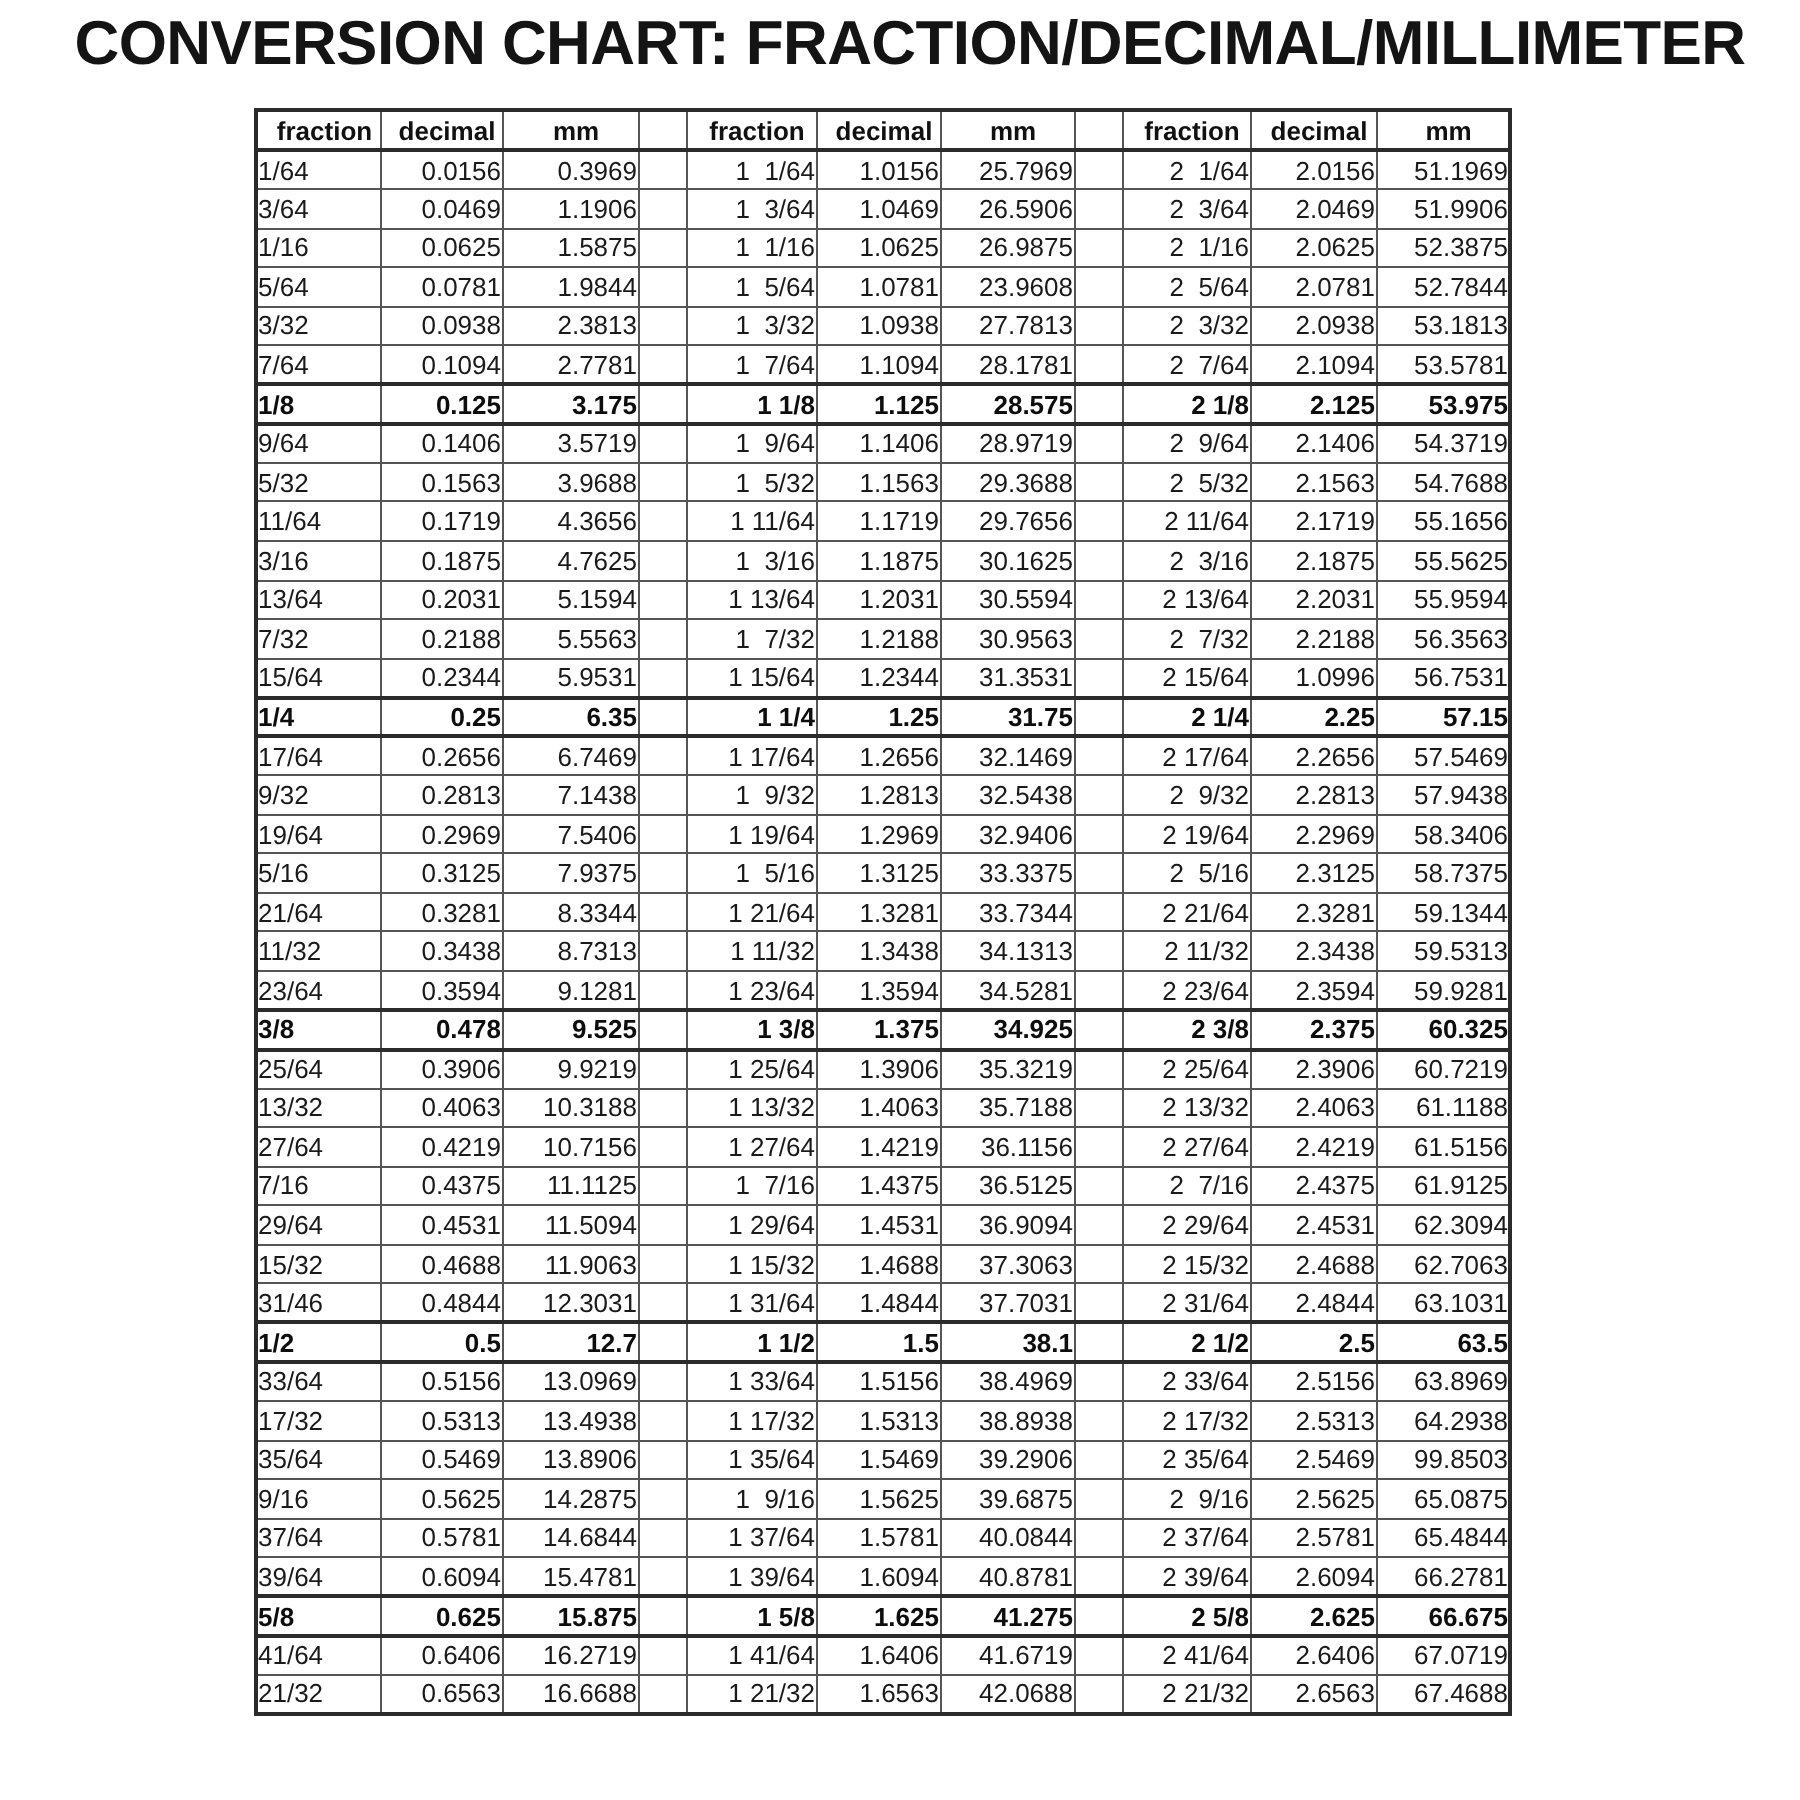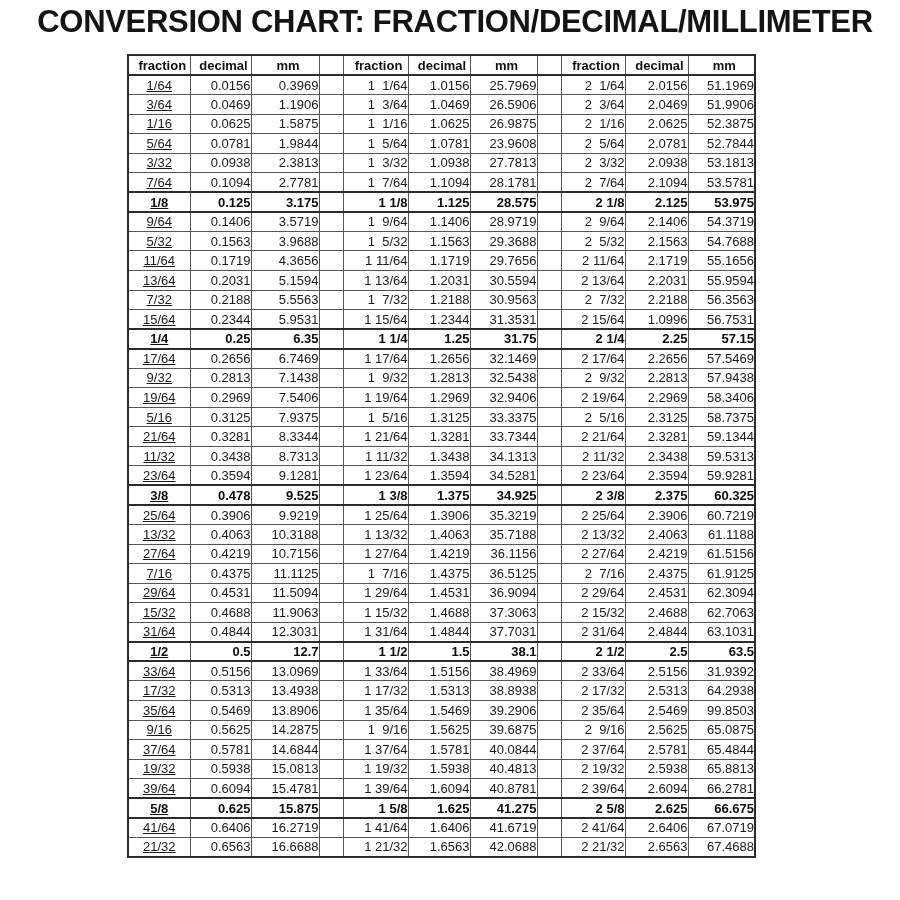--- a/index.html
+++ b/index.html
@@ -43,21 +43,21 @@
   }
   table.conv thead tr { height: 20px; }
   table.conv tbody tr { height: 19.55px; }
   table.conv th {
     font-weight: 700;
     text-align: center;
     padding-left: 6px;
     border-bottom: 2px solid #2b2b2b;
     color: #111111;
   }
-  td.frac-l { text-align: center; padding-left: 6px; text-decoration: underline; }
+  td.frac-l { text-align: left; padding-left: 6px; }
   td.frac-r { text-align: right; padding-right: 8px; white-space: pre; }
   td.num    { text-align: right; padding-right: 6px; }
   td.mm     { text-align: right; padding-right: 7px; }
   td.spacer, th.spacer { padding: 0; }
   tr.major td {
     font-weight: 700;
     border-top: 2px solid #2b2b2b;
     border-bottom: 2px solid #2b2b2b;
     color: #0d0d0d;
     margin-top: 20px;
@@ -222,20 +222,33 @@
         <td class="spacer"></td>
         <td class="frac-r">1 11/64</td>
         <td class="num">1.1719</td>
         <td class="num mm">29.7656</td>
         <td class="spacer"></td>
         <td class="frac-r">2 11/64</td>
         <td class="num">2.1719</td>
         <td class="num mm">55.1656</td>
       </tr>
       <tr>
+        <td class="frac-l">3/16</td>
+        <td class="num">0.1875</td>
+        <td class="num mm">4.7625</td>
+        <td class="spacer"></td>
+        <td class="frac-r">1  3/16</td>
+        <td class="num">1.1875</td>
+        <td class="num mm">30.1625</td>
+        <td class="spacer"></td>
+        <td class="frac-r">2  3/16</td>
+        <td class="num">2.1875</td>
+        <td class="num mm">55.5625</td>
+      </tr>
+      <tr>
         <td class="frac-l">13/64</td>
         <td class="num">0.2031</td>
         <td class="num mm">5.1594</td>
         <td class="spacer"></td>
         <td class="frac-r">1 13/64</td>
         <td class="num">1.2031</td>
         <td class="num mm">30.5594</td>
         <td class="spacer"></td>
         <td class="frac-r">2 13/64</td>
         <td class="num">2.2031</td>
@@ -456,21 +469,21 @@
         <td class="spacer"></td>
         <td class="frac-r">1 15/32</td>
         <td class="num">1.4688</td>
         <td class="num mm">37.3063</td>
         <td class="spacer"></td>
         <td class="frac-r">2 15/32</td>
         <td class="num">2.4688</td>
         <td class="num mm">62.7063</td>
       </tr>
       <tr>
-        <td class="frac-l">31/64</td>
+        <td class="frac-l">31/46</td>
         <td class="num">0.4844</td>
         <td class="num mm">12.3031</td>
         <td class="spacer"></td>
         <td class="frac-r">1 31/64</td>
         <td class="num">1.4844</td>
         <td class="num mm">37.7031</td>
         <td class="spacer"></td>
         <td class="frac-r">2 31/64</td>
         <td class="num">2.4844</td>
         <td class="num mm">63.1031</td>
@@ -492,21 +505,21 @@
         <td class="frac-l">33/64</td>
         <td class="num">0.5156</td>
         <td class="num mm">13.0969</td>
         <td class="spacer"></td>
         <td class="frac-r">1 33/64</td>
         <td class="num">1.5156</td>
         <td class="num mm">38.4969</td>
         <td class="spacer"></td>
         <td class="frac-r">2 33/64</td>
         <td class="num">2.5156</td>
-        <td class="num mm">31.9392</td>
+        <td class="num mm">63.8969</td>
       </tr>
       <tr>
         <td class="frac-l">17/32</td>
         <td class="num">0.5313</td>
         <td class="num mm">13.4938</td>
         <td class="spacer"></td>
         <td class="frac-r">1 17/32</td>
         <td class="num">1.5313</td>
         <td class="num mm">38.8938</td>
         <td class="spacer"></td>
@@ -545,33 +558,20 @@
         <td class="num">0.5781</td>
         <td class="num mm">14.6844</td>
         <td class="spacer"></td>
         <td class="frac-r">1 37/64</td>
         <td class="num">1.5781</td>
         <td class="num mm">40.0844</td>
         <td class="spacer"></td>
         <td class="frac-r">2 37/64</td>
         <td class="num">2.5781</td>
         <td class="num mm">65.4844</td>
-      </tr>
-      <tr>
-        <td class="frac-l">19/32</td>
-        <td class="num">0.5938</td>
-        <td class="num mm">15.0813</td>
-        <td class="spacer"></td>
-        <td class="frac-r">1 19/32</td>
-        <td class="num">1.5938</td>
-        <td class="num mm">40.4813</td>
-        <td class="spacer"></td>
-        <td class="frac-r">2 19/32</td>
-        <td class="num">2.5938</td>
-        <td class="num mm">65.8813</td>
       </tr>
       <tr>
         <td class="frac-l">39/64</td>
         <td class="num">0.6094</td>
         <td class="num mm">15.4781</td>
         <td class="spacer"></td>
         <td class="frac-r">1 39/64</td>
         <td class="num">1.6094</td>
         <td class="num mm">40.8781</td>
         <td class="spacer"></td>

